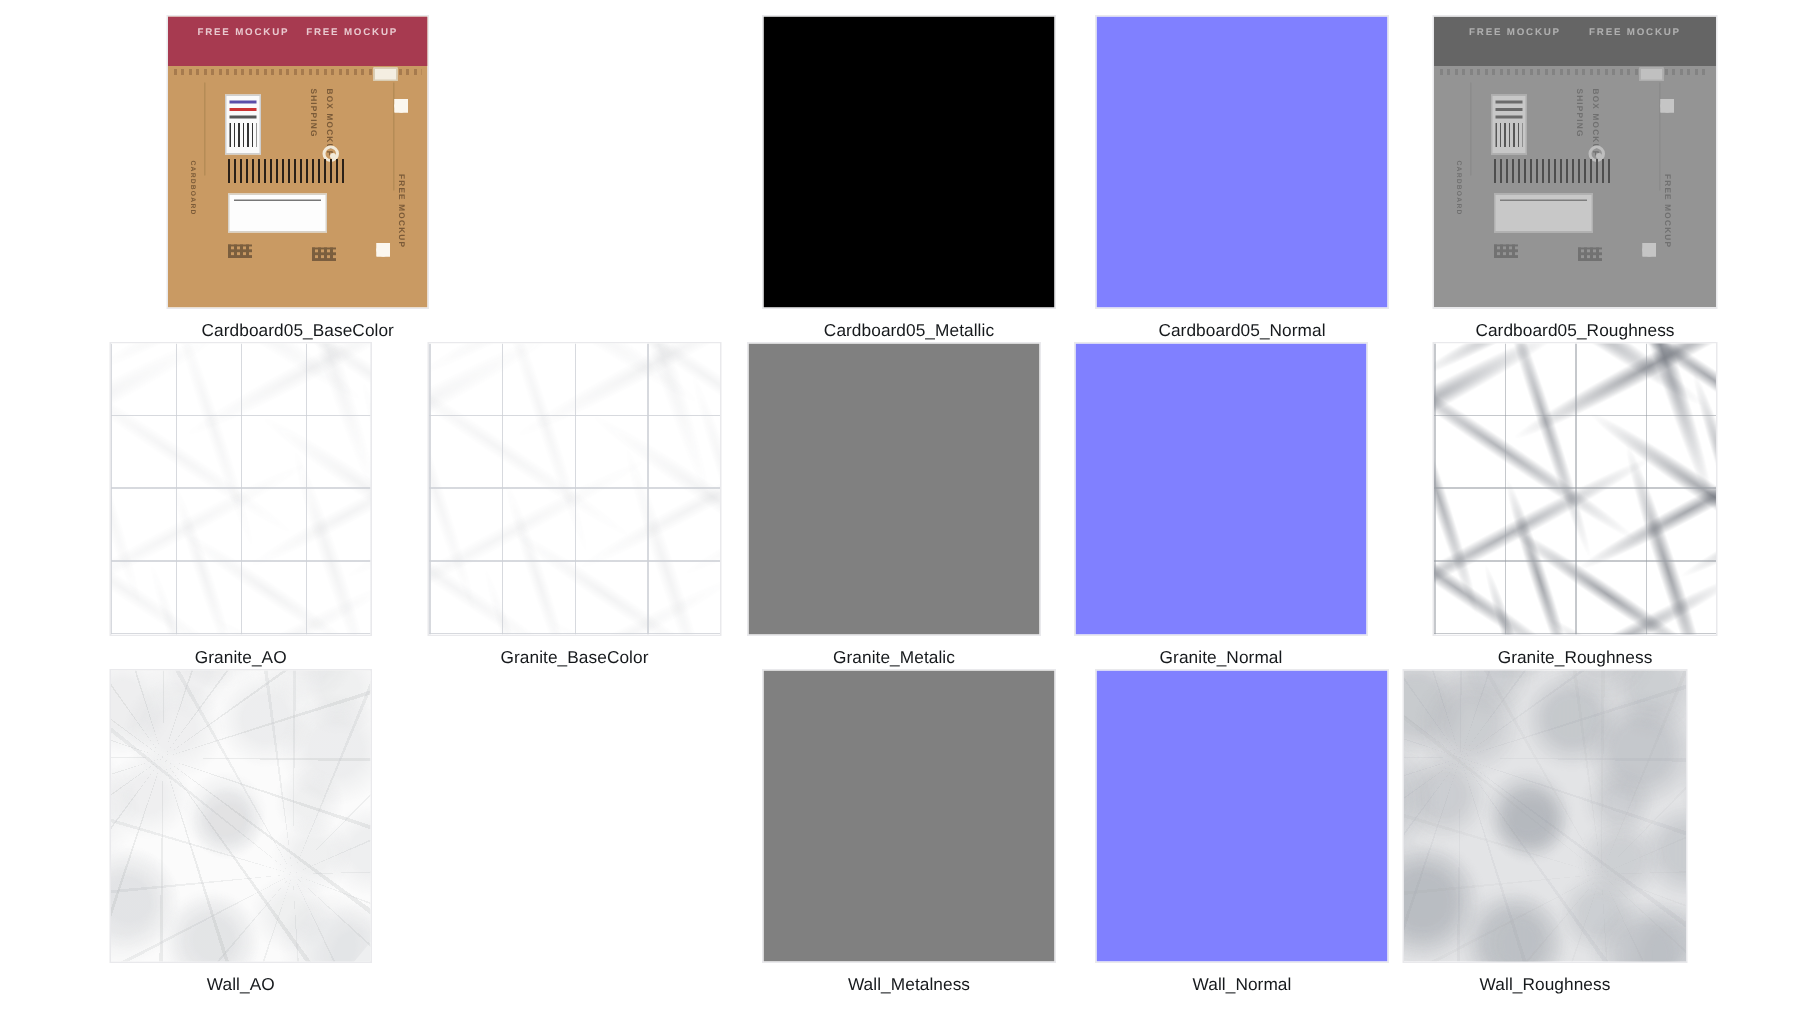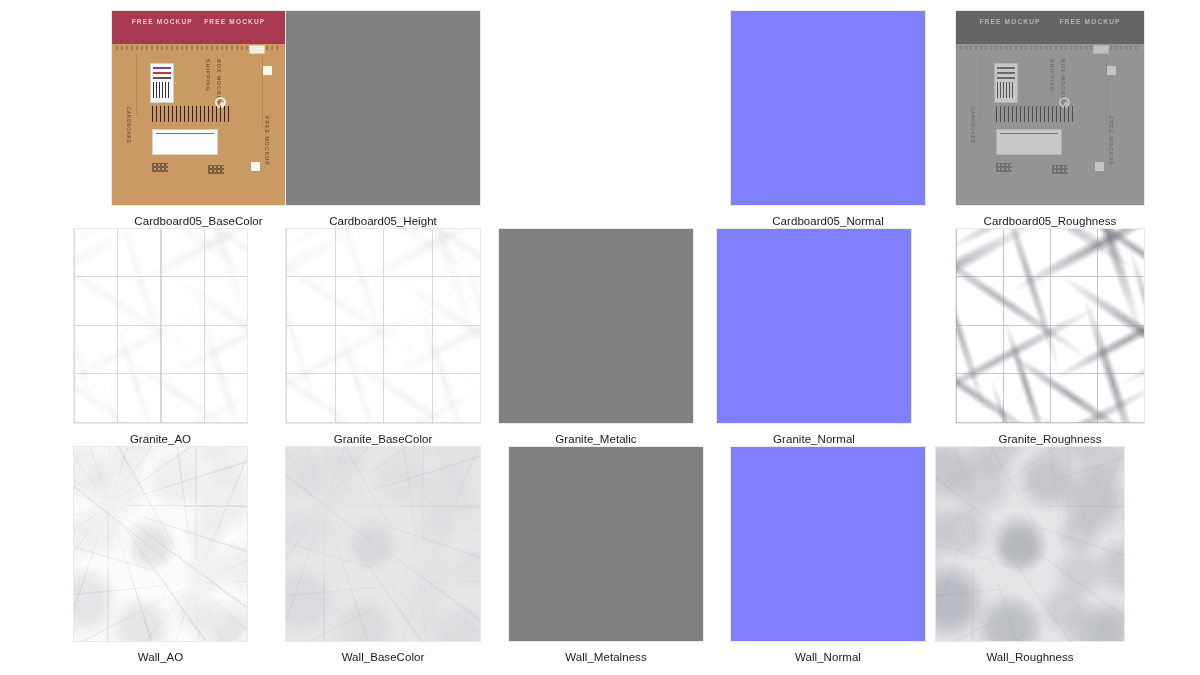--- a/index.html
+++ b/index.html
@@ -260,27 +260,27 @@
               <i></i>
               <i></i>
               <u></u>
               <u></u>
             </div>
   </div>
 </div>
       </div>
       <div class="caption">Cardboard05_BaseColor</div>
     </div>
-    <div class="cell" style="left: 285px; top: 10px; width: 196px;">
-      <div class="thumb sq" style="width: 196px; height: 196px;">
-        <div class="thumb-inner">
-          <div class="flat" style="background: rgb(128, 128, 128);"></div>
-        </div>
-      </div>
-      <div class="caption">Cardboard05_Height</div>
+    <div class="cell" style="left: 508px; top: 10px; width: 196px;">
+      <div class="thumb sq" style="width: 196px; height: 196px;">
+        <div class="thumb-inner">
+          <div class="flat" style="background: rgb(0, 0, 0);"></div>
+        </div>
+      </div>
+      <div class="caption">Cardboard05_Metallic</div>
     </div>
     <div class="cell" style="left: 730px; top: 10px; width: 196px; justify-content: space-between;">
       <div class="thumb sq" style="width: 196px; height: 196px;">
         <div class="thumb-inner">
           <div class="flat" style="background: rgb(128, 128, 255);"></div>
         </div>
       </div>
       <div class="caption">Cardboard05_Normal</div>
     </div>
     <div class="cell" style="left: 955px; top: 10px; width: 190px;">
@@ -390,31 +390,20 @@
       <div class="thumb" style="width: 175px; height: 196px;">
         <div class="thumb-inner wall-ao">
   <div class="plaster"></div>
   <div class="plaster-blobs"></div>
   <div class="plaster-blobs b2"></div>
   <div class="plaster-speck"></div>
 </div>
       </div>
       <div class="caption">Wall_AO</div>
     </div>
-    <div class="cell" style="left: 285px; top: 446px; width: 196px;">
-      <div class="thumb sq" style="width: 196px; height: 196px;">
-        <div class="thumb-inner wall-base">
-  <div class="plaster"></div>
-  <div class="plaster-blobs"></div>
-  <div class="plaster-blobs b2"></div>
-  <div class="plaster-speck"></div>
-</div>
-      </div>
-      <div class="caption">Wall_BaseColor</div>
-    </div>
     <div class="cell" style="left: 508px; top: 446px; width: 196px; align-items: center;">
       <div class="thumb sq" style="width: 196px; height: 196px;">
         <div class="thumb-inner">
           <div class="flat" style="background: rgb(128, 128, 128);"></div>
         </div>
       </div>
       <div class="caption">Wall_Metalness</div>
     </div>
     <div class="cell" style="left: 730px; top: 446px; width: 196px;">
       <div class="thumb sq" style="width: 196px; height: 196px;">

